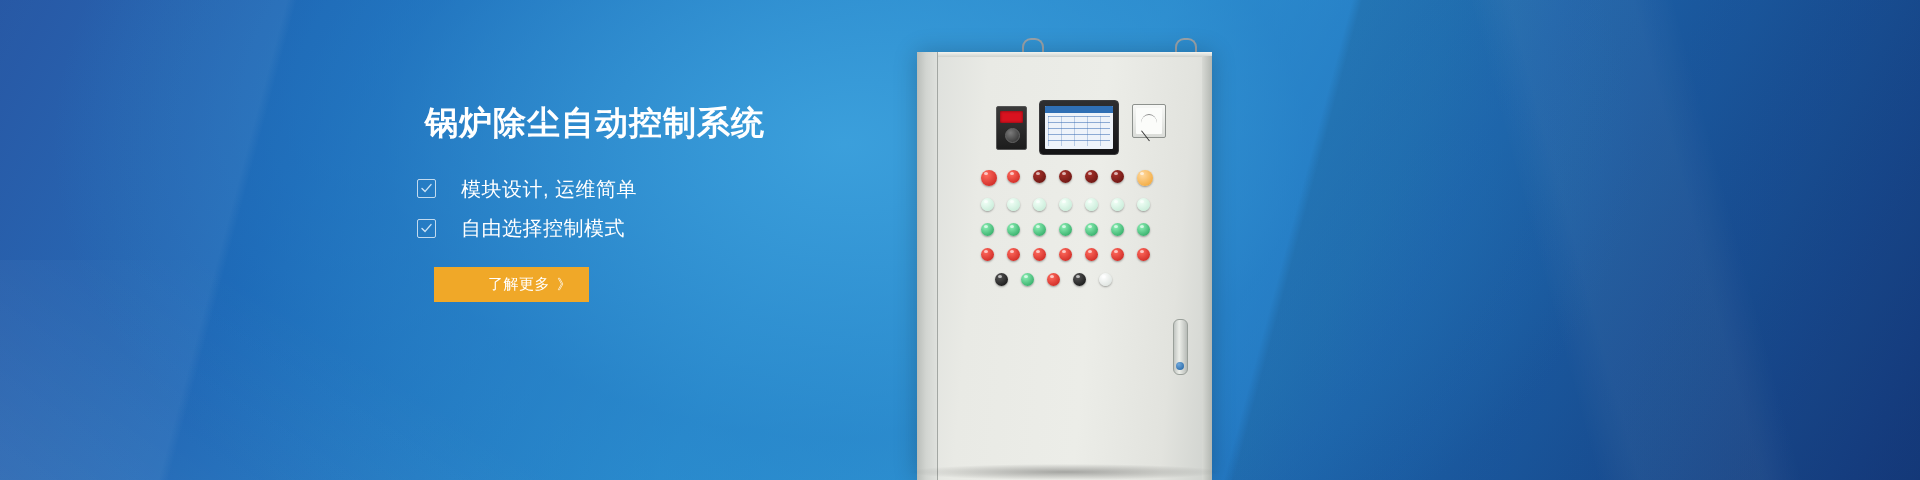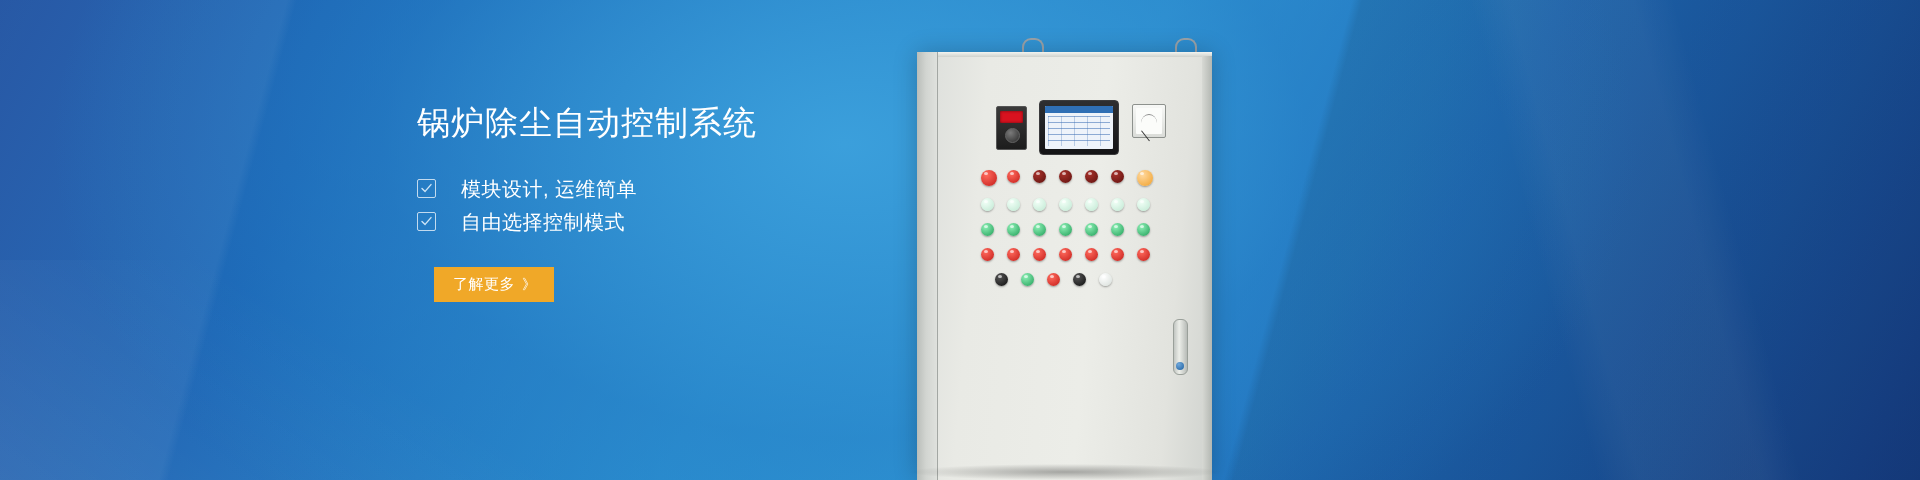--- a/index.html
+++ b/index.html
@@ -27,37 +27,37 @@
   #banner::after{
     content:"";position:absolute;left:0;bottom:0;width:560px;height:220px;
     background:linear-gradient(32deg,rgba(255,255,255,0.07) 0%,rgba(255,255,255,0) 62%);
     pointer-events:none;
   }
 
   
   .copy{position:absolute;left:417px;top:103px;width:520px;z-index:5;}
   .headline{
     color:#ffffff;font-size:33px;line-height:40px;letter-spacing:1px;
-    font-weight:400;white-space:nowrap;margin:0 0 29px 0;
+    font-weight:700;white-space:nowrap;margin:0 0 29px 8px;
   }
   .features{list-style:none;margin:0;padding:0;}
   .feature{display:flex;align-items:center;height:33px;margin-bottom:0;}
-  .feature + .feature{margin-top:0;}
+  .feature + .feature{margin-top:0;align-items:flex-end;}
   .chk{
     width:17px;height:17px;flex:0 0 17px;border:1px solid rgba(255,255,255,.72);
     border-radius:2px;position:relative;margin-right:25px;
   }
   .chk svg{position:absolute;left:1px;top:1px;}
   .feat-text{color:#ffffff;font-size:20px;line-height:20px;white-space:nowrap;letter-spacing:.5px;}
   .cta{
     display:inline-flex;align-items:center;justify-content:center;
     margin-top:29px;margin-left:17px;
     width:120px;height:35px;background:#f0a828;color:#ffffff;
     font-size:15px;letter-spacing:.5px;border:none;cursor:pointer;
-    text-decoration:none;white-space:nowrap;
+    text-decoration:none;white-space:nowrap;padding-left:35px;
   }
   .cta .chev{margin-left:7px;font-size:14px;letter-spacing:-1px;}
 
   
   .cabinet-scene{position:absolute;left:900px;top:0;width:430px;height:480px;z-index:4;}
   
   .hook{position:absolute;width:18px;height:16px;border:2px solid #9aa2a8;border-bottom:none;border-radius:9px 9px 0 0;}
   .hook.left{left:122px;top:38px;}
   .hook.right{left:275px;top:38px;}
 

